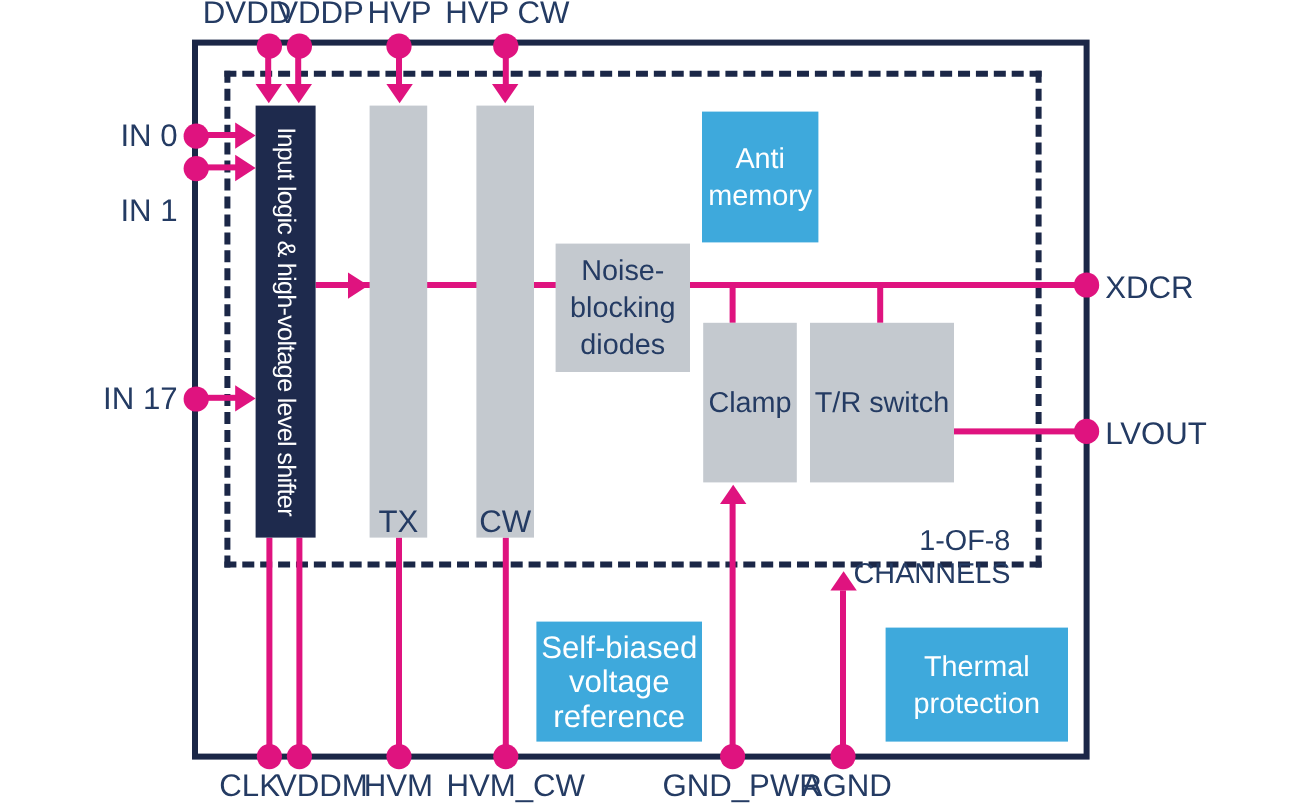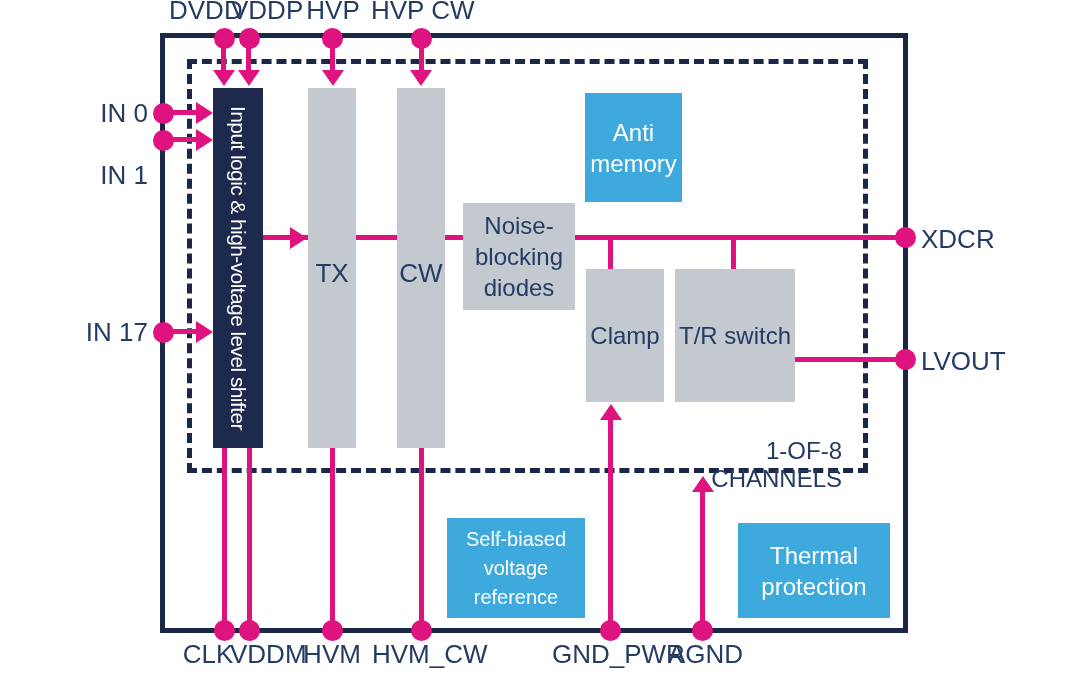--- a/index.html
+++ b/index.html
@@ -11,21 +11,21 @@
     position:relative;width:1080px;height:674px;background:#fff;overflow:hidden;
     font-family:"Liberation Sans", sans-serif;color:var(--label-navy);
   }
   .abs{position:absolute;}
   .outer-box{left:160px;top:33px;width:748px;height:600px;border:5px solid var(--navy);z-index:0;box-sizing:border-box;}
   .dashed-box{left:187px;top:59px;width:681px;height:414px;border:5px dashed var(--navy);z-index:0;box-sizing:border-box;}
   .blk{position:absolute;z-index:2;box-sizing:border-box;display:flex;align-items:center;justify-content:center;text-align:center;}
   .gray{background:var(--gray);color:var(--label-navy);}
   .blue{background:var(--blue);color:var(--white);}
   .dark{background:var(--block-navy);color:var(--white);}
-  .top-label-pos{align-items:center;padding-top:10px;}
+  .top-label-pos{align-items:flex-end;padding-top:10px;}
   .blk .t{font-size:24px;line-height:31px;}
   .blk .t-lg{font-size:26px;line-height:28px;}
   .vtext{writing-mode:vertical-rl;font-size:21px;letter-spacing:-0.6px;white-space:nowrap;}
   .line{position:absolute;background:var(--magenta);z-index:1;}
   .dot{position:absolute;width:21px;height:21px;border-radius:50%;background:var(--magenta);z-index:4;}
   .arr{position:absolute;width:0;height:0;z-index:3;}
   .arr-r{border-top:11px solid transparent;border-bottom:11px solid transparent;border-left:17px solid var(--magenta);}
   .arr-d{border-left:11px solid transparent;border-right:11px solid transparent;border-top:16px solid var(--magenta);}
   .arr-u{border-left:11px solid transparent;border-right:11px solid transparent;border-bottom:16px solid var(--magenta);}
   .lbl{position:absolute;font-size:26px;line-height:26px;color:var(--label-navy);white-space:nowrap;z-index:5;}
@@ -88,21 +88,21 @@
   <div class="blk gray" style="left:463px;top:203px;width:112px;height:107px;">
     <span class="t">Noise-blocking diodes</span>
   </div>
   <div class="blk gray" style="left:586px;top:269px;width:78px;height:133px;">
     <span class="t">Clamp</span>
   </div>
   <div class="blk gray" style="left:675px;top:269px;width:120px;height:133px;">
     <span class="t">T/R switch</span>
   </div>
   <div class="blk blue" style="left:447px;top:518px;width:138px;height:100px;">
-    <span class="t" style="font-size:20px;line-height:29px;">Self-biased voltage reference</span>
+    <span class="t" style="font-size:26px;line-height:29px;">Self-biased voltage reference</span>
   </div>
   <div class="blk blue" style="left:738px;top:523px;width:152px;height:95px;">
     <span class="t">Thermal protection</span>
   </div>
 
   <div class="dot" style="left:214px;top:28px;"></div>
   <div class="dot" style="left:239px;top:28px;"></div>
   <div class="dot" style="left:322px;top:28px;"></div>
   <div class="dot" style="left:411px;top:28px;"></div>
   <div class="dot" style="left:153px;top:103px;"></div>

